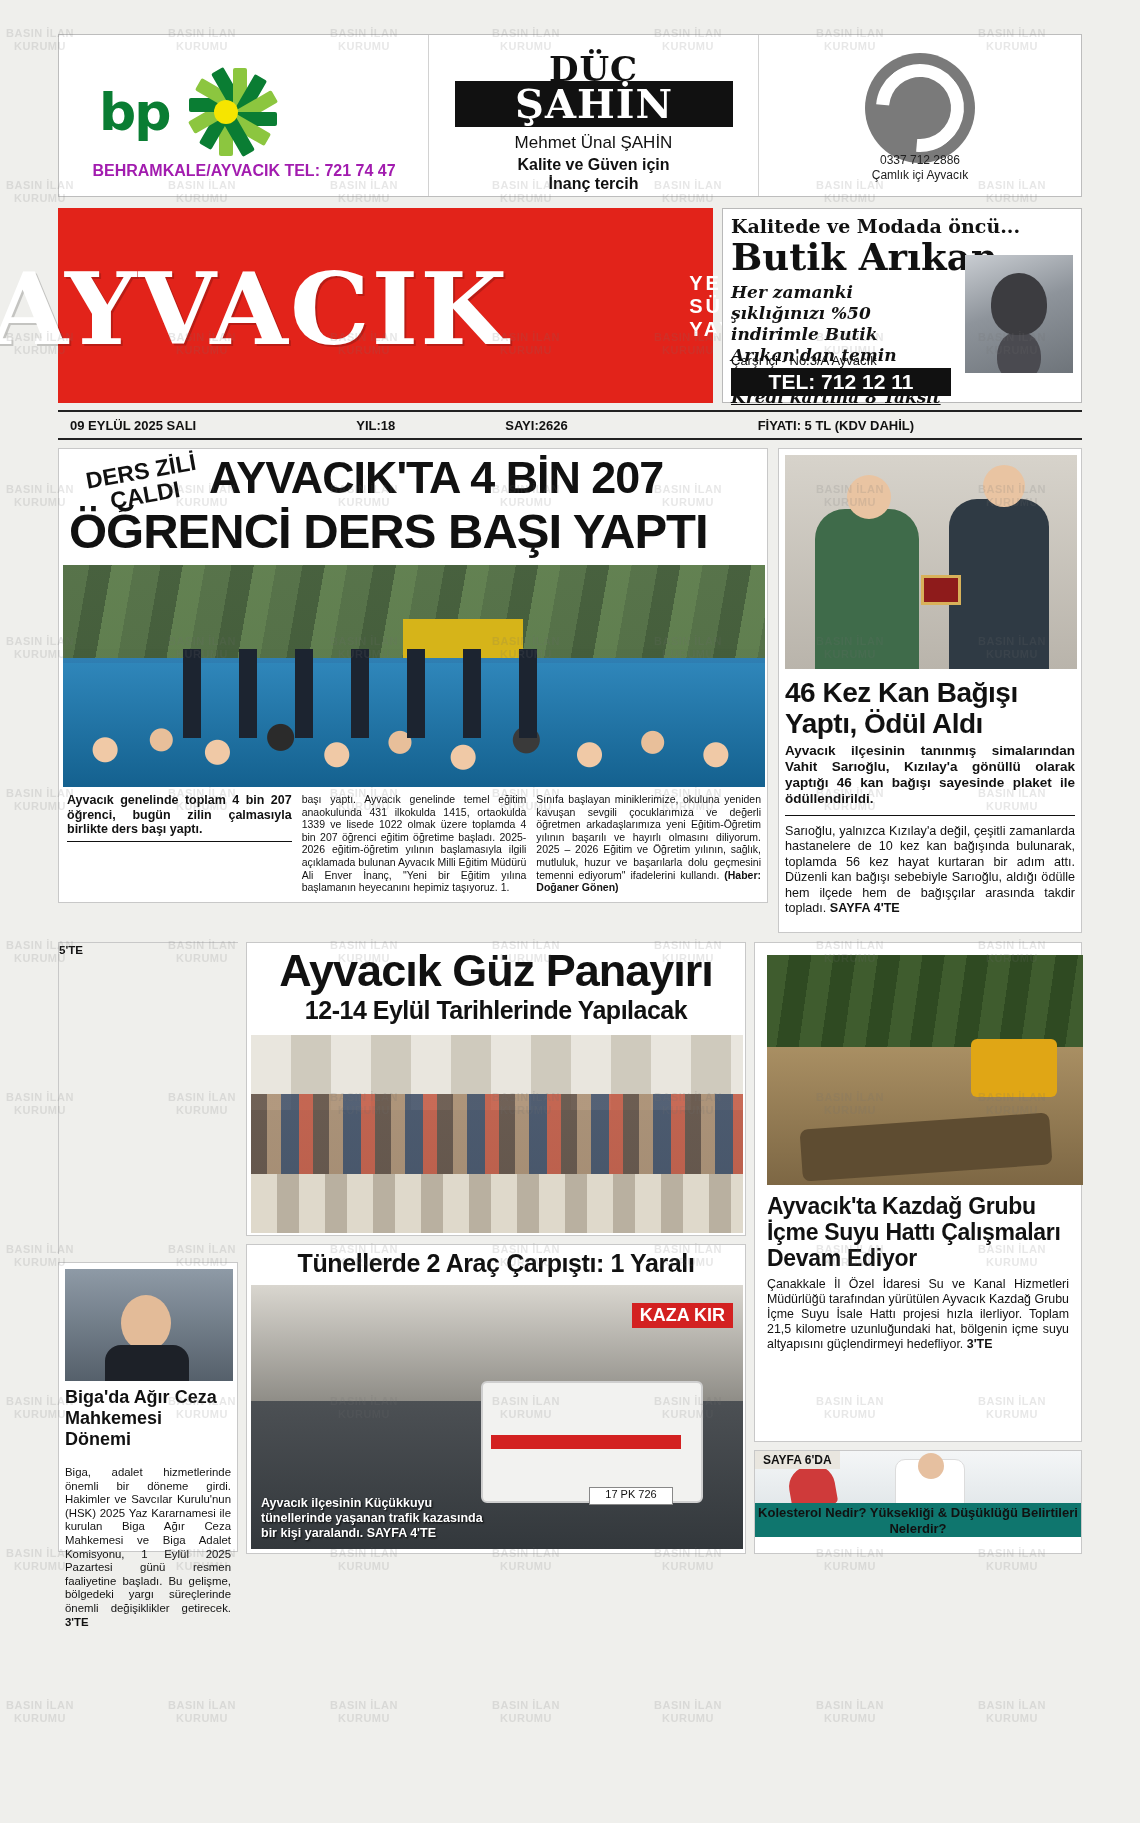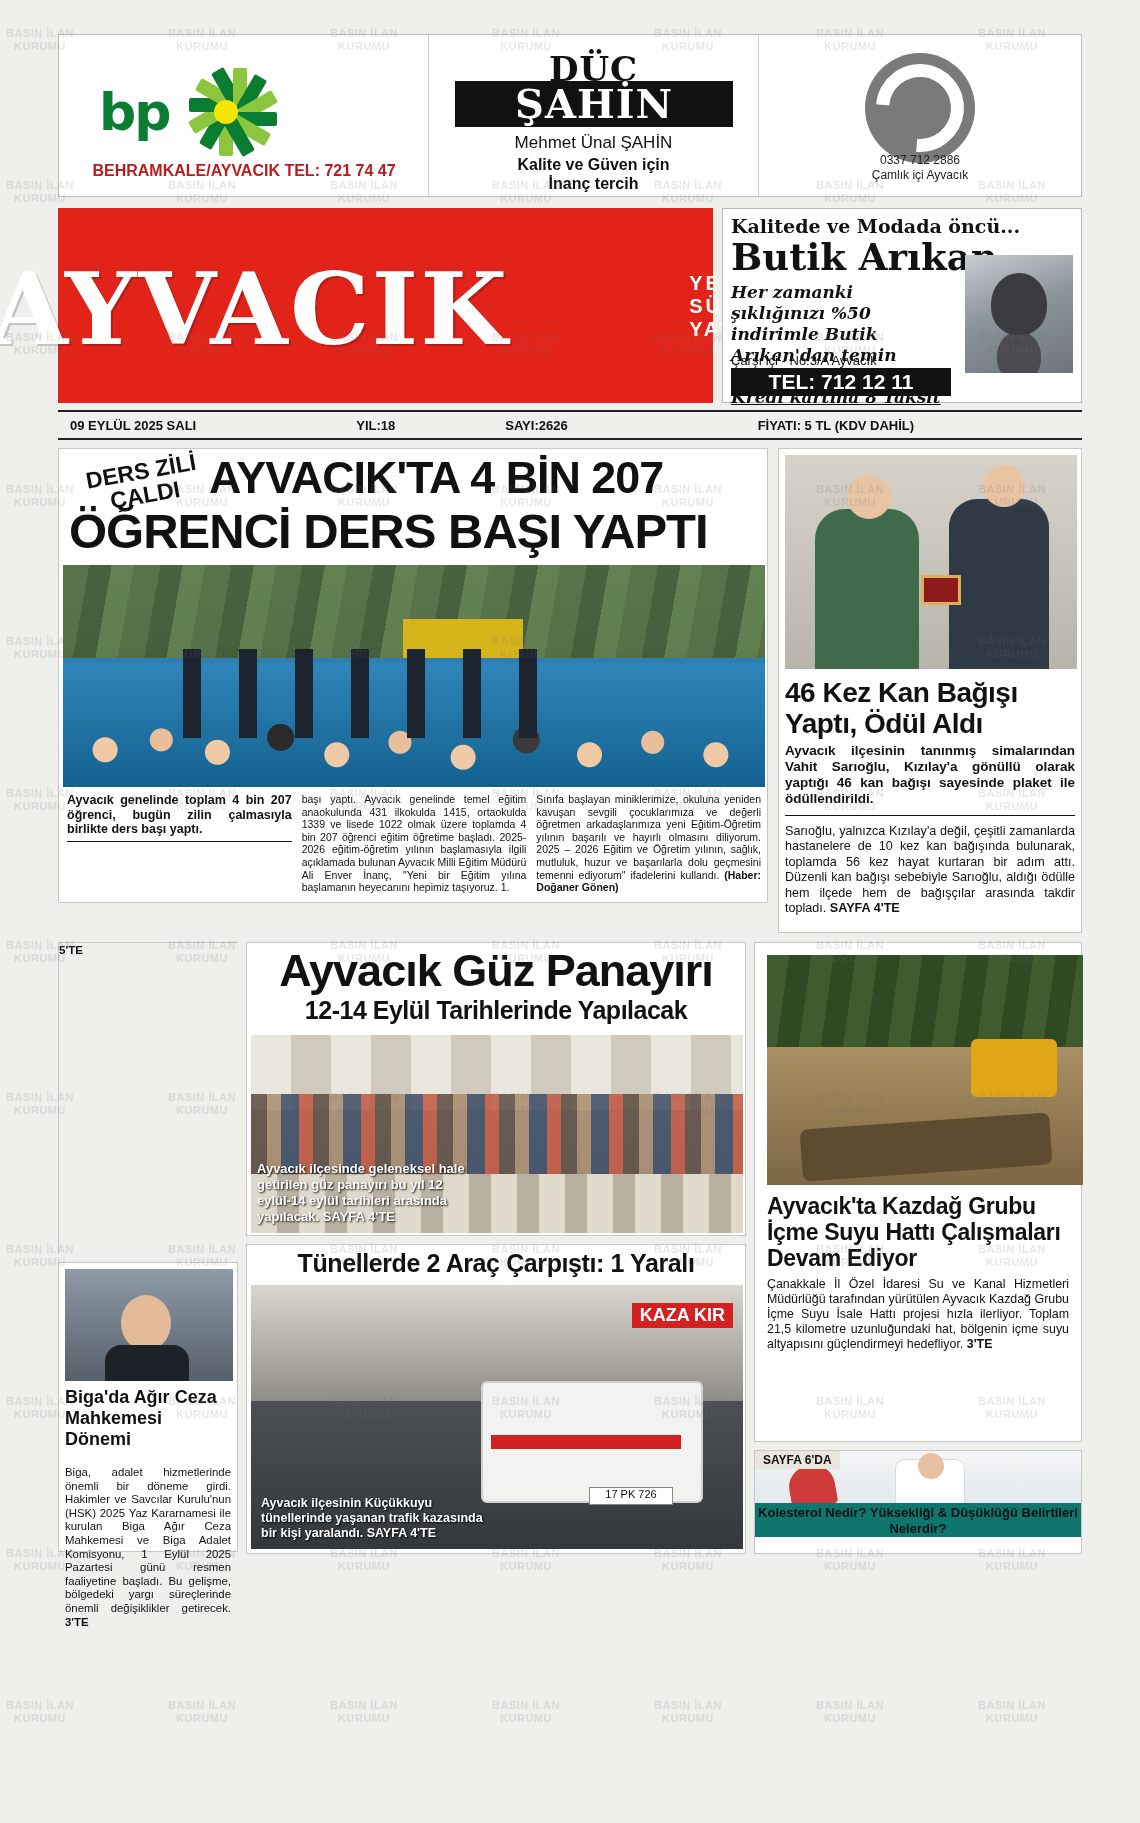--- a/index.html
+++ b/index.html
@@ -70,21 +70,21 @@
   }
   .helios i:nth-child(even) { background: #0a7d33; }
   .helios .core {
     position: absolute; left: 50%; top: 50%;
     width: 24px; height: 24px; margin: -12px 0 0 -12px;
     background: #f6e500; border-radius: 50%;
   }
   .bp-caption {
     position: absolute; left: 10px; bottom: 16px;
     width: 350px; text-align: center;
-    font-size: 16px; font-weight: bold; color: #b91c1c;
+    font-size: 16px; font-weight: bold; color: #a21caf;
     font-family: "Liberation Sans", sans-serif;
   }
   .duc-top {
     position: absolute; left: 0; top: 14px; width: 100%;
     text-align: center;
     font-family: "DejaVu Serif", serif;
     font-size: 34px; font-weight: bold; color: #111;
     letter-spacing: 1px;
   }
   .duc-mid {
@@ -561,24 +561,20 @@
   </div>
 
   <div class="panayir">
     <h2>Ayvacık Güz Panayırı</h2>
     <h3>12-14 Eylül Tarihlerinde Yapılacak</h3>
     <div class="photo">
       <div class="tents"></div>
         <div class="people"></div>
         <div class="goods"></div>
     </div>
-    <div class="cap">
-      <span>Ayvacık ilçesinde geleneksel hale getirilen güz panayırı bu yıl 12 eylül-14 eylül tarihleri arasında yapılacak.</span>
-      <span>SAYFA 4'TE</span>
-    </div>
   </div>
 
   <div class="tunnel">
     <h3>Tünellerde 2 Araç Çarpıştı: 1 Yaralı</h3>
     <div class="photo">
       <div class="wall"></div>
       <div class="road"></div>
       <div class="kazabanner">KAZA KIR</div>
       <div class="amb"></div>
       <div class="plate">17 PK 726</div>

